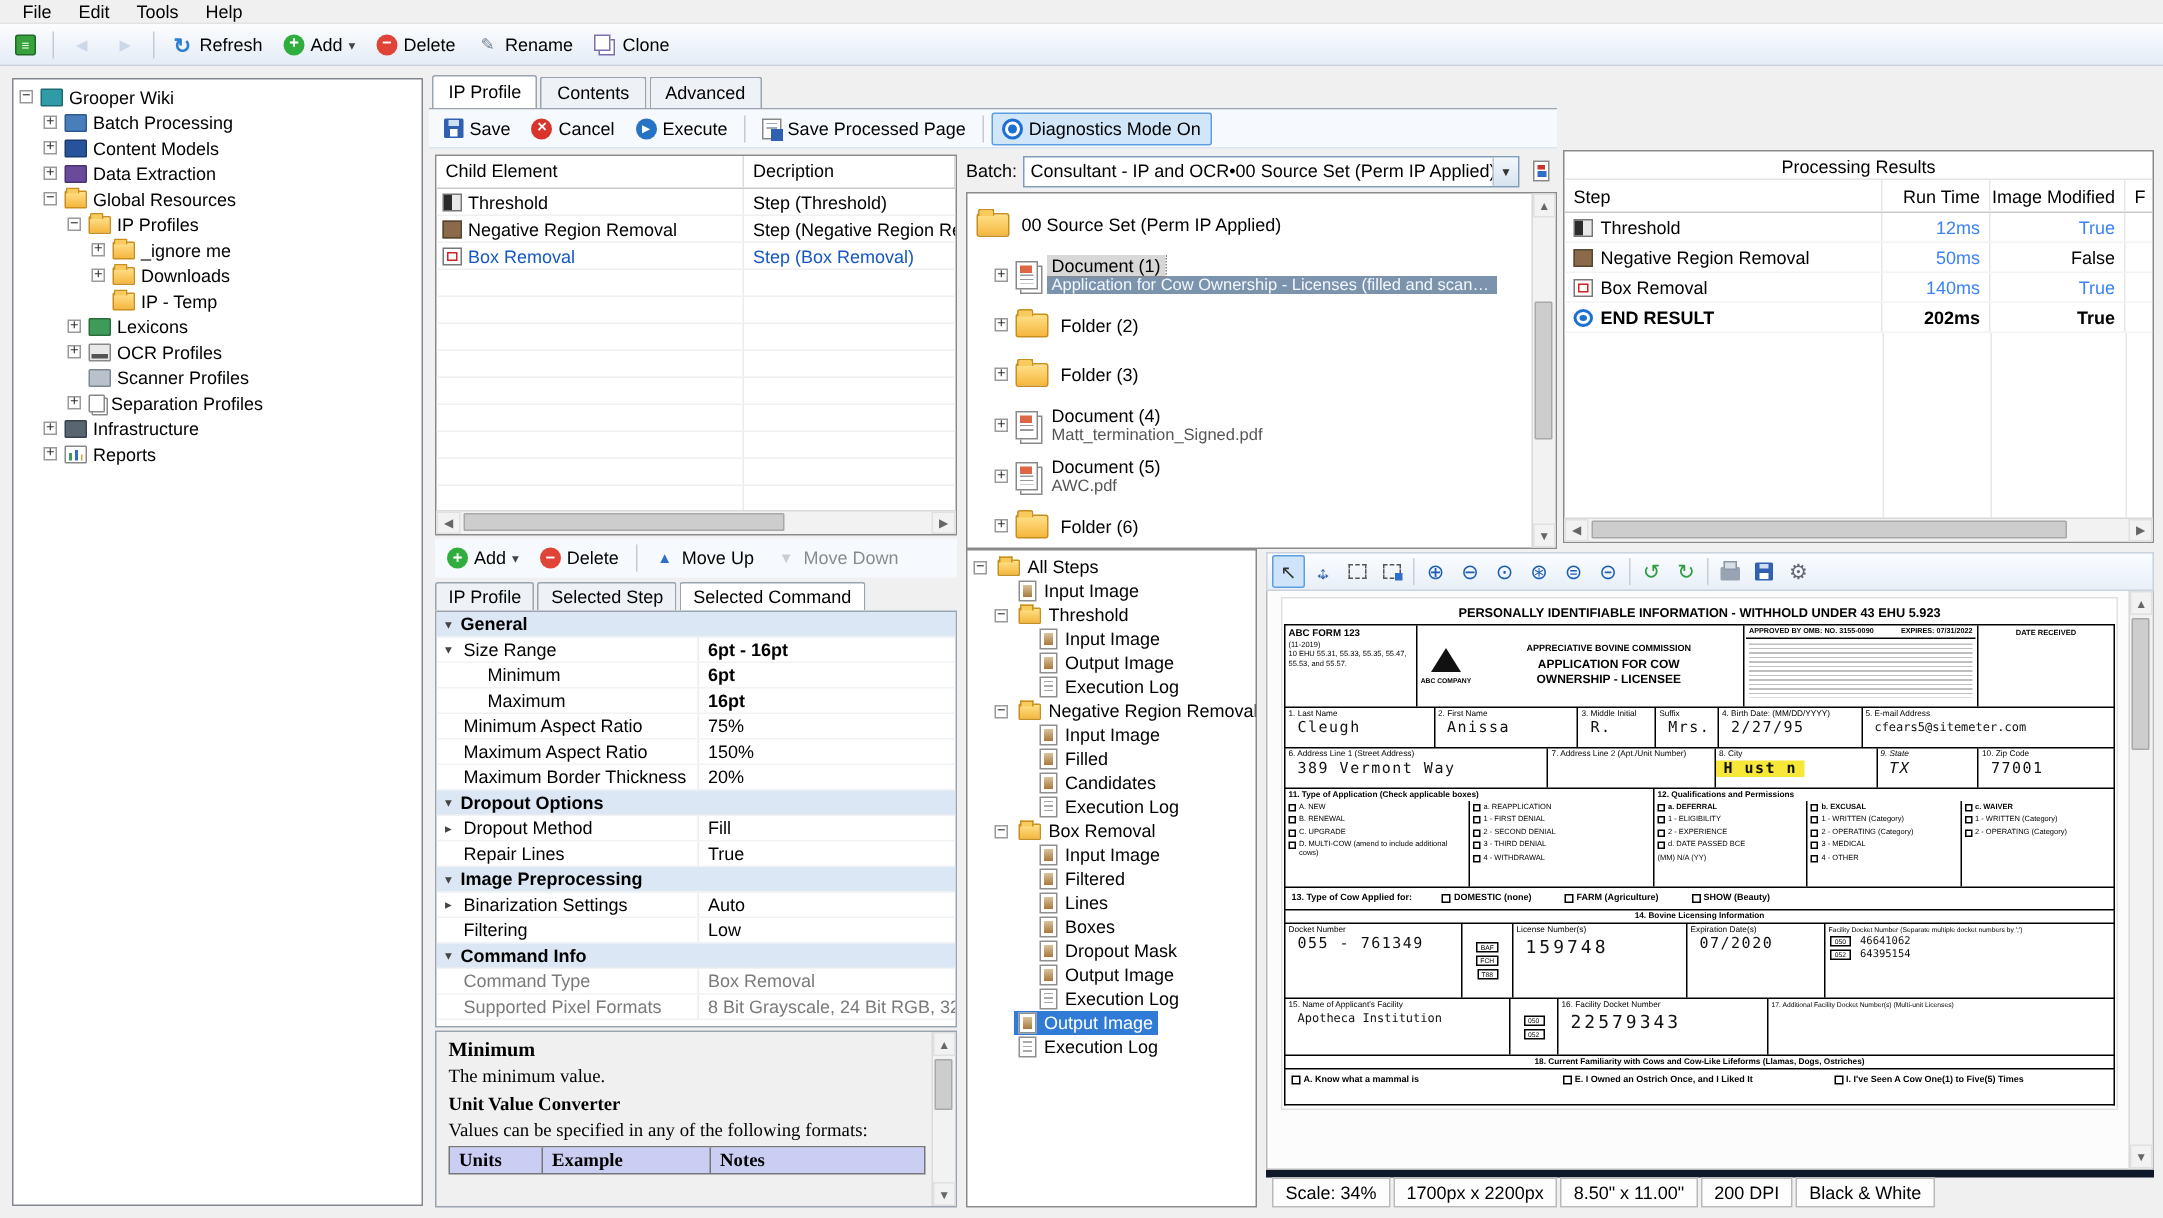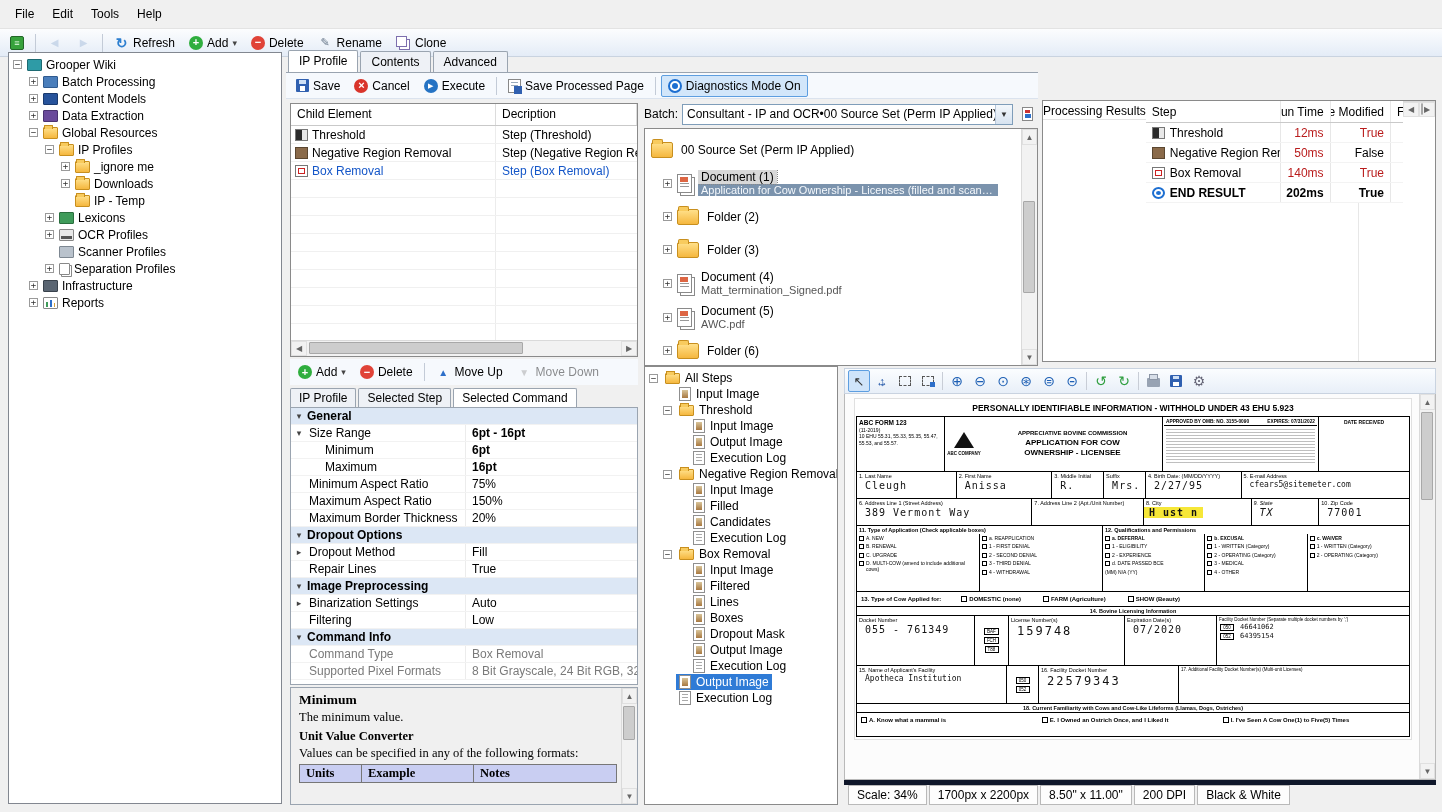--- a/index.html
+++ b/index.html
@@ -1,20 +1,20 @@
 <!DOCTYPE html>
 <html><head>
 <meta charset="utf-8">
 <style>
   *{box-sizing:border-box;margin:0;padding:0}
   html,body{width:1442px;height:812px;overflow:hidden}
   body{position:relative;background:#f0f0f0;font-family:"Liberation Sans",sans-serif;font-size:12px;color:#000}
 
   
-  .menubar{display:flex;align-items:center;height:29px;background:#f0f0f0;padding-left:6px;border-bottom:1px solid #e3e3e3}
+  .menubar{display:flex;align-items:center;height:16px;background:#f0f0f0;padding-left:6px;border-bottom:1px solid #e3e3e3}
   .menu-item{padding:3px 9px;cursor:default}
 
   
   .toolbar{display:flex;align-items:center;height:28px;background:linear-gradient(#fcfdfe,#e4ecf7);border-bottom:1px solid #c9d3e0;padding:0 4px;gap:2px}
   .tb-btn{display:inline-flex;align-items:center;gap:4px;padding:2px 6px;border-radius:2px;height:22px;cursor:default}
   .tb-btn.disabled{opacity:.45}
   .tb-btn.toggled{background:#d2e6fa;border:1px solid #5d9ee0}
   .tb-sep{width:1px;height:18px;background:#c3cbd7;margin:0 3px}
   .tb-label{white-space:nowrap}
   .caret{font-size:9px;color:#444}
@@ -168,31 +168,31 @@
   .st-row{display:flex;align-items:center;height:16px;white-space:nowrap;cursor:default}
   .st-inner{display:flex;align-items:center;padding:0 3px;height:100%}
   .st-row.sel .st-inner{background:#2f7bd6;color:#fff}
   .sfolder{width:15px;height:11px;position:relative;background:linear-gradient(#ffe08a,#f5b73e);border:1px solid #c88f1e;border-radius:1px;flex:none;margin-right:5px}
   .sfolder::before{content:"";position:absolute;top:-3px;left:0;width:7px;height:3px;background:#f8cb5e;border:1px solid #c88f1e;border-bottom:none}
   .spage{width:12px;height:14px;background:#fff;border:1px solid #8f8f8f;position:relative;flex:none;margin-right:5px}
   .spage.img::after{content:"";position:absolute;inset:2px;background:linear-gradient(#d8c49a,#a87840)}
   .spage.log::after{content:"";position:absolute;inset:2px;background:repeating-linear-gradient(to bottom,#aaa 0 1px,transparent 1px 3px)}
 
   
-  .results{position:absolute;left:1042px;top:100px;width:394px;height:262px;background:#fff;border:1px solid #8a8a8a;display:flex;flex-direction:row}
+  .results{position:absolute;left:1042px;top:100px;width:394px;height:262px;background:#fff;border:1px solid #8a8a8a;display:flex;flex-direction:column}
   .res-title{height:19px;text-align:center;padding-top:3px;border-bottom:1px solid #e4e4e4}
   .res-grid{flex:1;display:flex;flex-direction:column;overflow:hidden}
   .res-head{display:flex;height:22px;border-bottom:1px solid #c9c9c9;align-items:center}
   .rc{padding:0 6px;overflow:hidden;white-space:nowrap;height:100%;display:flex;align-items:center;border-right:1px solid #e7e7e7}
   .rc1{width:212px}.rc2{width:72px;justify-content:flex-end}.rc3{width:90px;justify-content:flex-end}.rc4{flex:1;border-right:none}
   .res-head .rc2{justify-content:flex-end}
   .res-row{display:flex;height:20px;align-items:center;border-bottom:1px solid #f3f3f3}
   .res-row .rc1{display:flex;gap:5px;align-items:center;justify-content:flex-start}
   .res-row.bold{font-weight:bold}
-  .green{color:#b91c1c}
+  .green{color:#3b82f6}
   .res-fill{flex:1;background:
      linear-gradient(#e7e7e7,#e7e7e7) 212px 0/1px 100% no-repeat,
      linear-gradient(#e7e7e7,#e7e7e7) 284px 0/1px 100% no-repeat,
      linear-gradient(#e7e7e7,#e7e7e7) 374px 0/1px 100% no-repeat}
 
   
   .viewer{position:absolute;left:844px;top:368px;width:592px;height:438px;background:#f0f0f0;z-index:5}
   .vtoolbar{height:26px;background:linear-gradient(#fbfdff,#e8eff8);border:1px solid #c9d3e0;display:flex;align-items:center;padding:0 3px;gap:1px}
   .vt-btn{width:22px;height:22px;display:flex;align-items:center;justify-content:center;border:1px solid transparent;border-radius:2px;cursor:default}
   .vt-btn.active{background:#cfe4fa;border-color:#5d9ee0}

